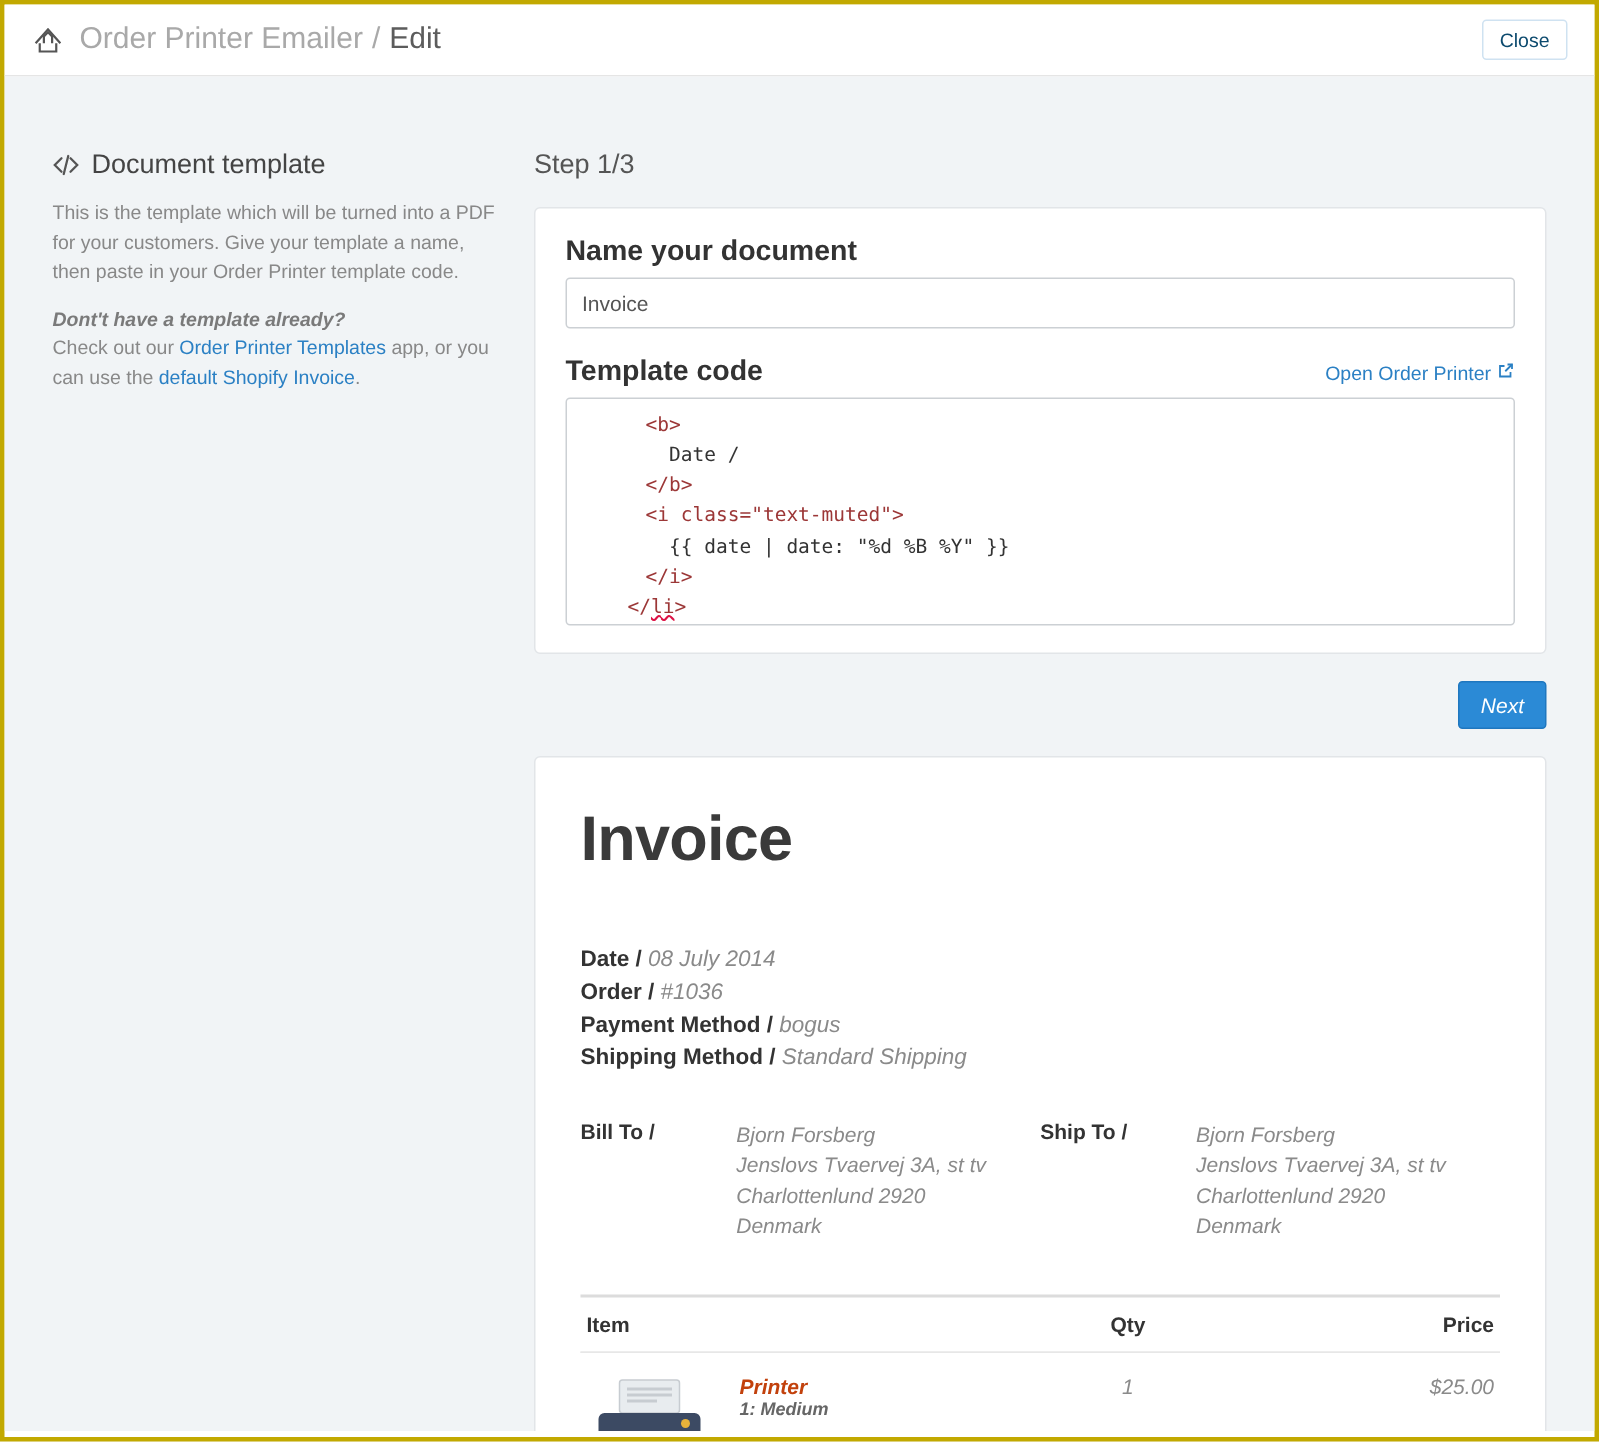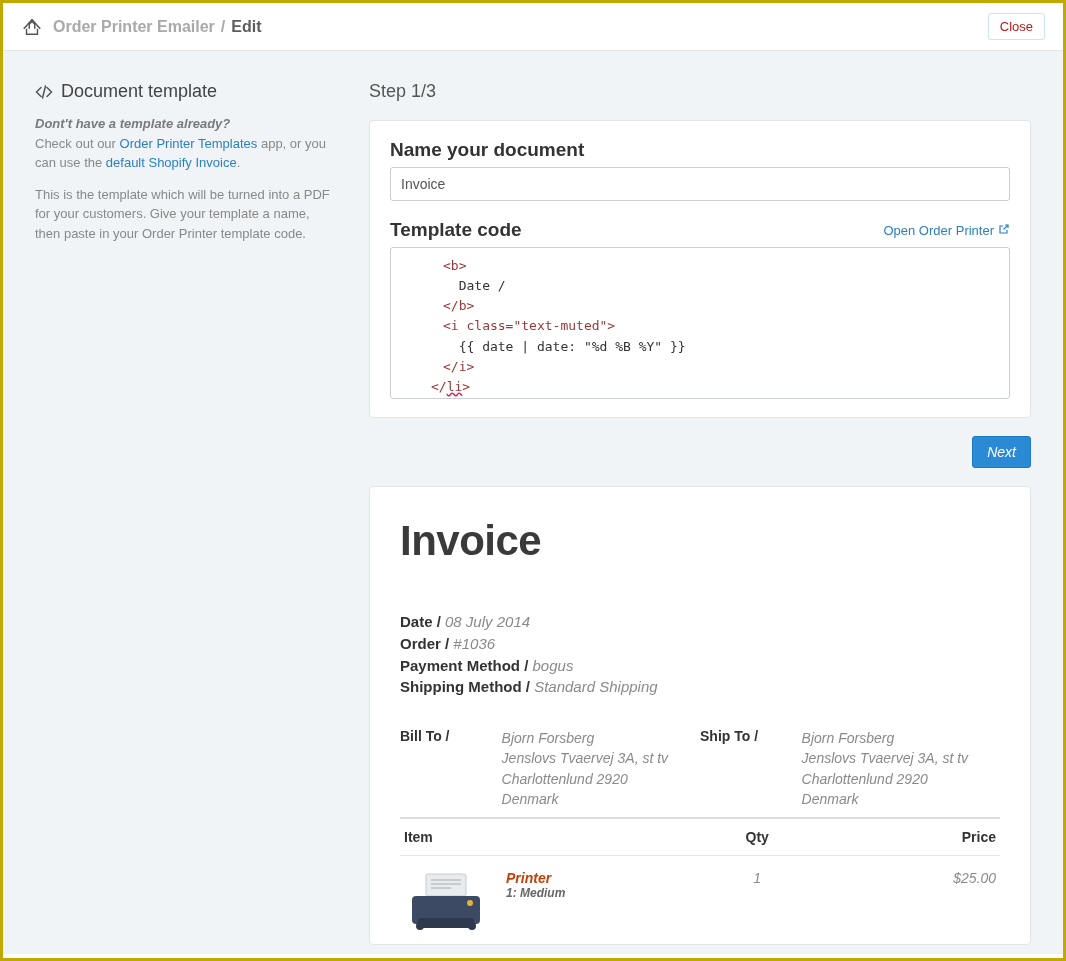--- a/index.html
+++ b/index.html
@@ -4,29 +4,29 @@
 <style>
   * { box-sizing: border-box; margin: 0; padding: 0; }
   html, body { font-family: "Helvetica Neue", Helvetica, Arial, sans-serif; font-size: 14px; color: #333; }
   body { border: 3px solid #c2a900; width: 1066px; height: 961px; overflow: hidden; }
   .topbar {
     display: flex; align-items: center; justify-content: space-between;
     padding: 10px 18px; border-bottom: 1px solid #e5e5e5; background: #fff;
   }
   .topbar-left { display: flex; align-items: center; gap: 10px; }
   .logo-icon { width: 22px; height: 22px; }
-  .bc-root { font-size: 16px; font-weight: 700; display: inline-flex; align-items: flex-start; gap: 6px; }
+  .bc-root { font-size: 20px; font-weight: 400; display: inline-flex; align-items: flex-start; gap: 6px; }
   .bc-root .muted { color: #a9a9a9; }
   .bc-root .sep { color: #a9a9a9; }
   .bc-root .cur { color: #5c5c5c; }
   .close-btn {
-    border: 1px solid #cfe2f1; background: #fff; color: #b91c1c;
+    border: 1px solid #cfe2f1; background: #fff; color: #0c4a6e;
     padding: 5px 11px; border-radius: 3px; font-size: 13px; cursor: pointer; text-align: right;
   }
-  .page-body { background: #f1f4f6; padding: 30px 32px 0 32px; display: flex; gap: 34px; height: calc(100% - 52px); overflow:hidden; }
+  .page-body { background: #f1f4f6; padding: 48px 32px 0 32px; display: flex; gap: 21px; height: calc(100% - 52px); overflow:hidden; }
   .sidebar { width: 300px; flex: 0 0 300px; }
   .sidebar h3 { font-size: 18px; font-weight: 500; color: #444; display: flex; align-items: center; gap: 8px; margin-bottom: 12px; }
   .code-icon { width: 18px; height: 18px; }
   .sidebar p { color: #888; font-size: 13px; line-height: 1.5; margin-bottom: 12px; }
   .sidebar .bold-i { font-weight: bold; font-style: italic; color: #7a7a7a; }
   .sidebar a { color: #2b80c4; text-decoration: none; }
   .main { flex: 1 1 auto; display: flex; flex-direction: column; gap: 18px; min-width: 0; }
   .step-label { font-size: 18px; font-weight: 400; color: #555; }
   .panel {
     background: #fff; border: 1px solid #e2e5e8; border-radius: 4px;
@@ -54,21 +54,21 @@
     background: #2b8ad6; color: #fff; border: 1px solid #1f77bf;
     padding: 7px 14px; font-size: 14px; border-radius: 3px; cursor: pointer; font-style: italic;
   }
   
   .preview-panel { background: #fff; border: 1px solid #e2e5e8; border-radius: 4px; padding: 30px 30px 0 30px; }
   .inv-title { font-size: 42px; font-weight: 700; color: #3a3a3a; margin-bottom: 46px; letter-spacing: -0.5px; }
   .meta-list { margin-bottom: 30px; }
   .meta-row { font-size: 15px; line-height: 1.45; }
   .meta-row b { font-weight: 700; color: #333; }
   .meta-row i { color: #8a8a8a; font-style: italic; }
-  .addr-row { display: flex; gap: 0; margin-bottom: 8px; }
+  .addr-row { display: flex; gap: 0; margin-bottom: 36px; }
   .addr-col-label { width: 105px; font-weight: 700; color: #333; }
   .addr-col-val { width: 205px; color: #8a8a8a; font-style: italic; line-height: 1.45; }
   .tbl { width: 100%; border-collapse: collapse; }
   .tbl th { text-align: left; font-size: 14px; font-weight: 700; border-top: 2px solid #dcdcdc; border-bottom: 1px solid #e7e7e7; padding: 10px 4px; color: #333; }
   .tbl th.qty, .tbl td.qty { text-align: center; }
   .tbl th.price, .tbl td.price { text-align: right; }
   .tbl td { padding: 14px 4px; vertical-align: top; color: #8a8a8a; font-style: italic; }
   .tbl td.nm b { color: #c2410c; font-style: italic; font-weight: 700; }
   .tbl td.nm .variant { font-size: 12px; color: #666; font-style: italic; font-weight: 700; }
   .printer-icon { width: 84px; height: 60px; }
@@ -96,25 +96,25 @@
 
   <div class="sidebar">
     <h3>
       <svg class="code-icon" viewBox="0 0 24 24" fill="none" stroke="#555" stroke-width="2" stroke-linecap="round">
         <path d="M8 6 L2 12 L8 18"></path>
           <path d="M16 6 L22 12 L16 18"></path>
           <path d="M14 4 L10 20"></path>
       </svg>
       <span>Document template</span>
     </h3>
+    <p>This is the template which will be turned into a PDF for your customers. Give your template a name, then paste in your Order Printer template code.</p>
     <p>
       <span class="bold-i">Dont't have a template already?</span><br>
       <span>Check out our </span><a href="#">Order Printer Templates</a><span> app, or you can use the </span><a href="#">default Shopify Invoice</a><span>.</span>
     </p>
-    <p>This is the template which will be turned into a PDF for your customers. Give your template a name, then paste in your Order Printer template code.</p>
   </div>
 
   <div class="main">
     <div class="step-label">Step 1/3</div>
 
     <div class="panel">
       <div class="form-group">
         <label class="form-label">Name your document</label>
         <input class="text-input" type="text" value="Invoice" style="">
       </div>

